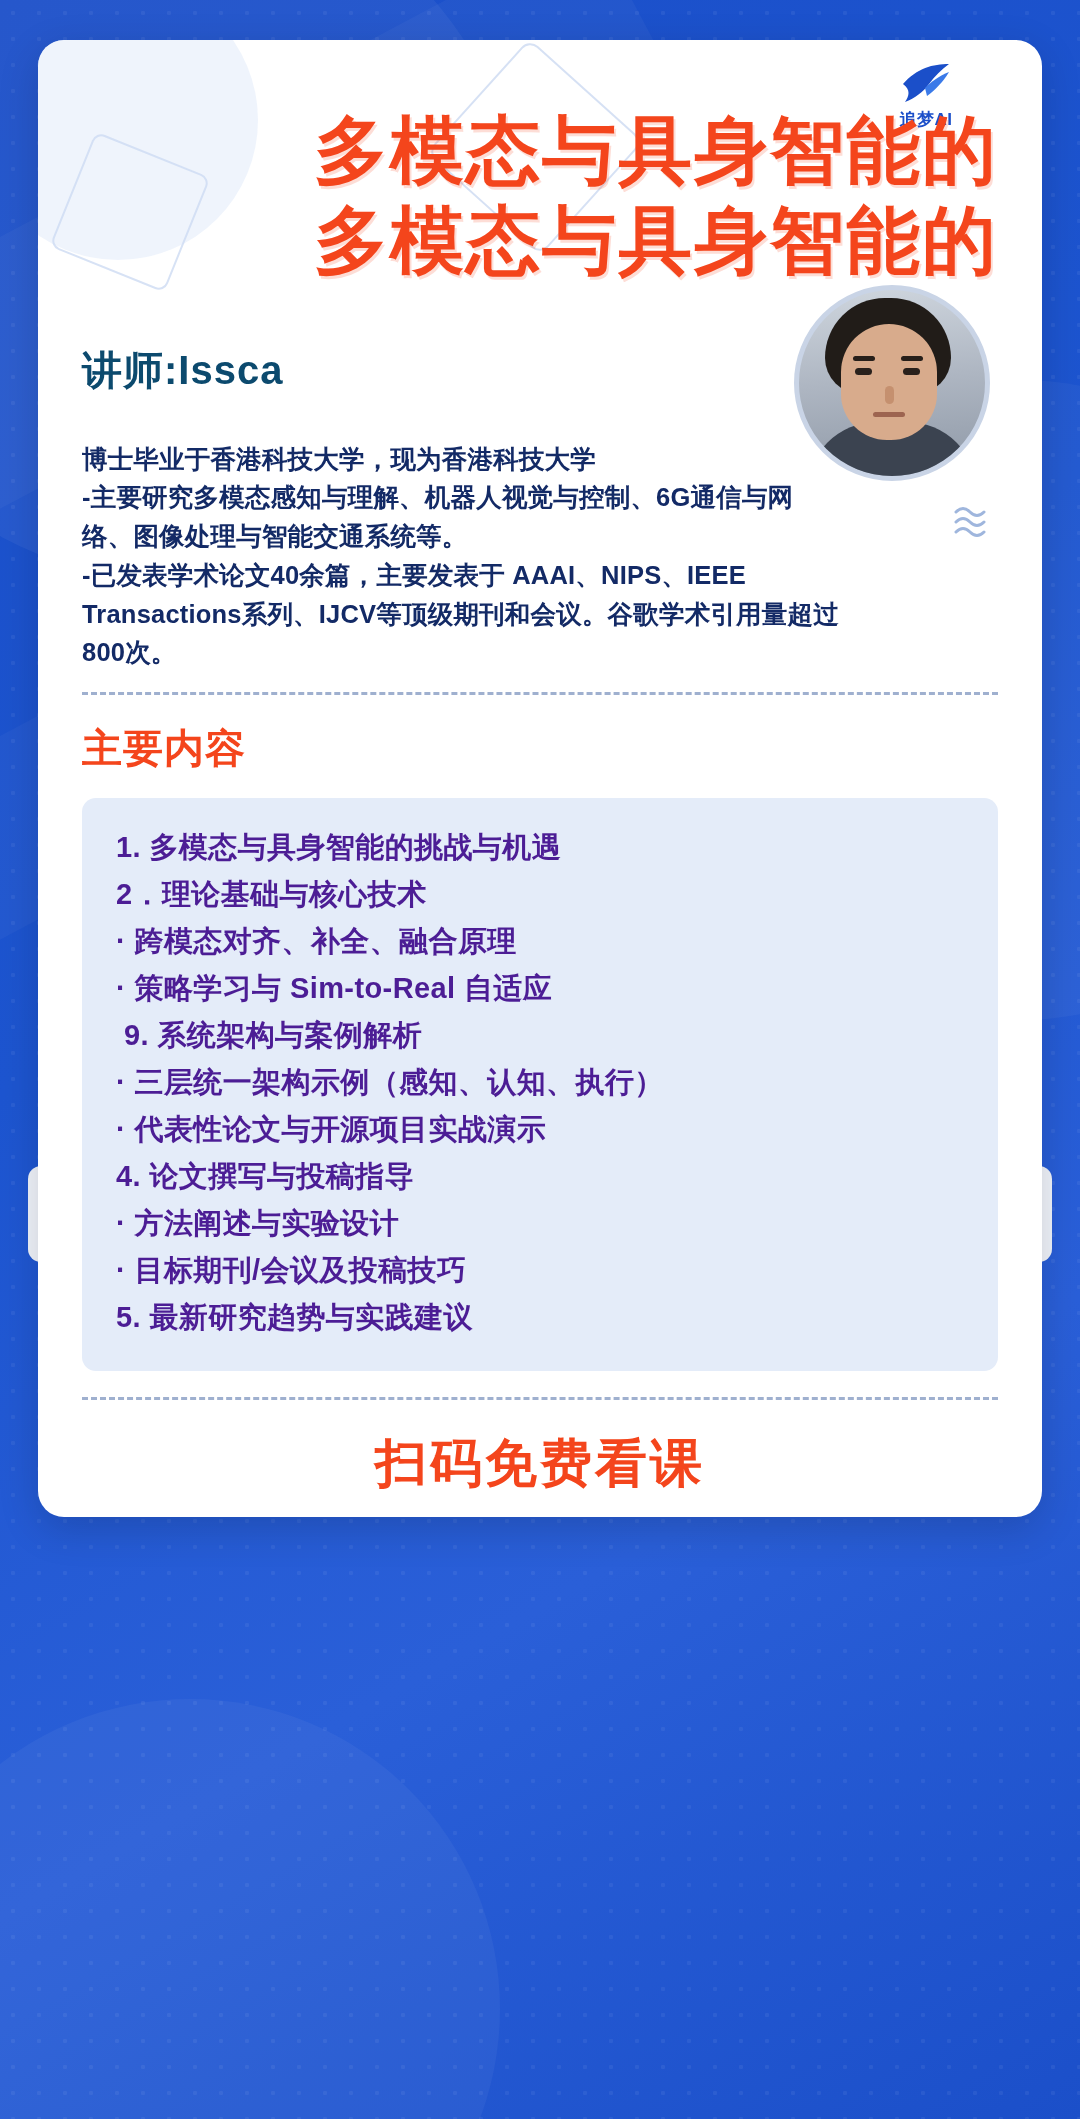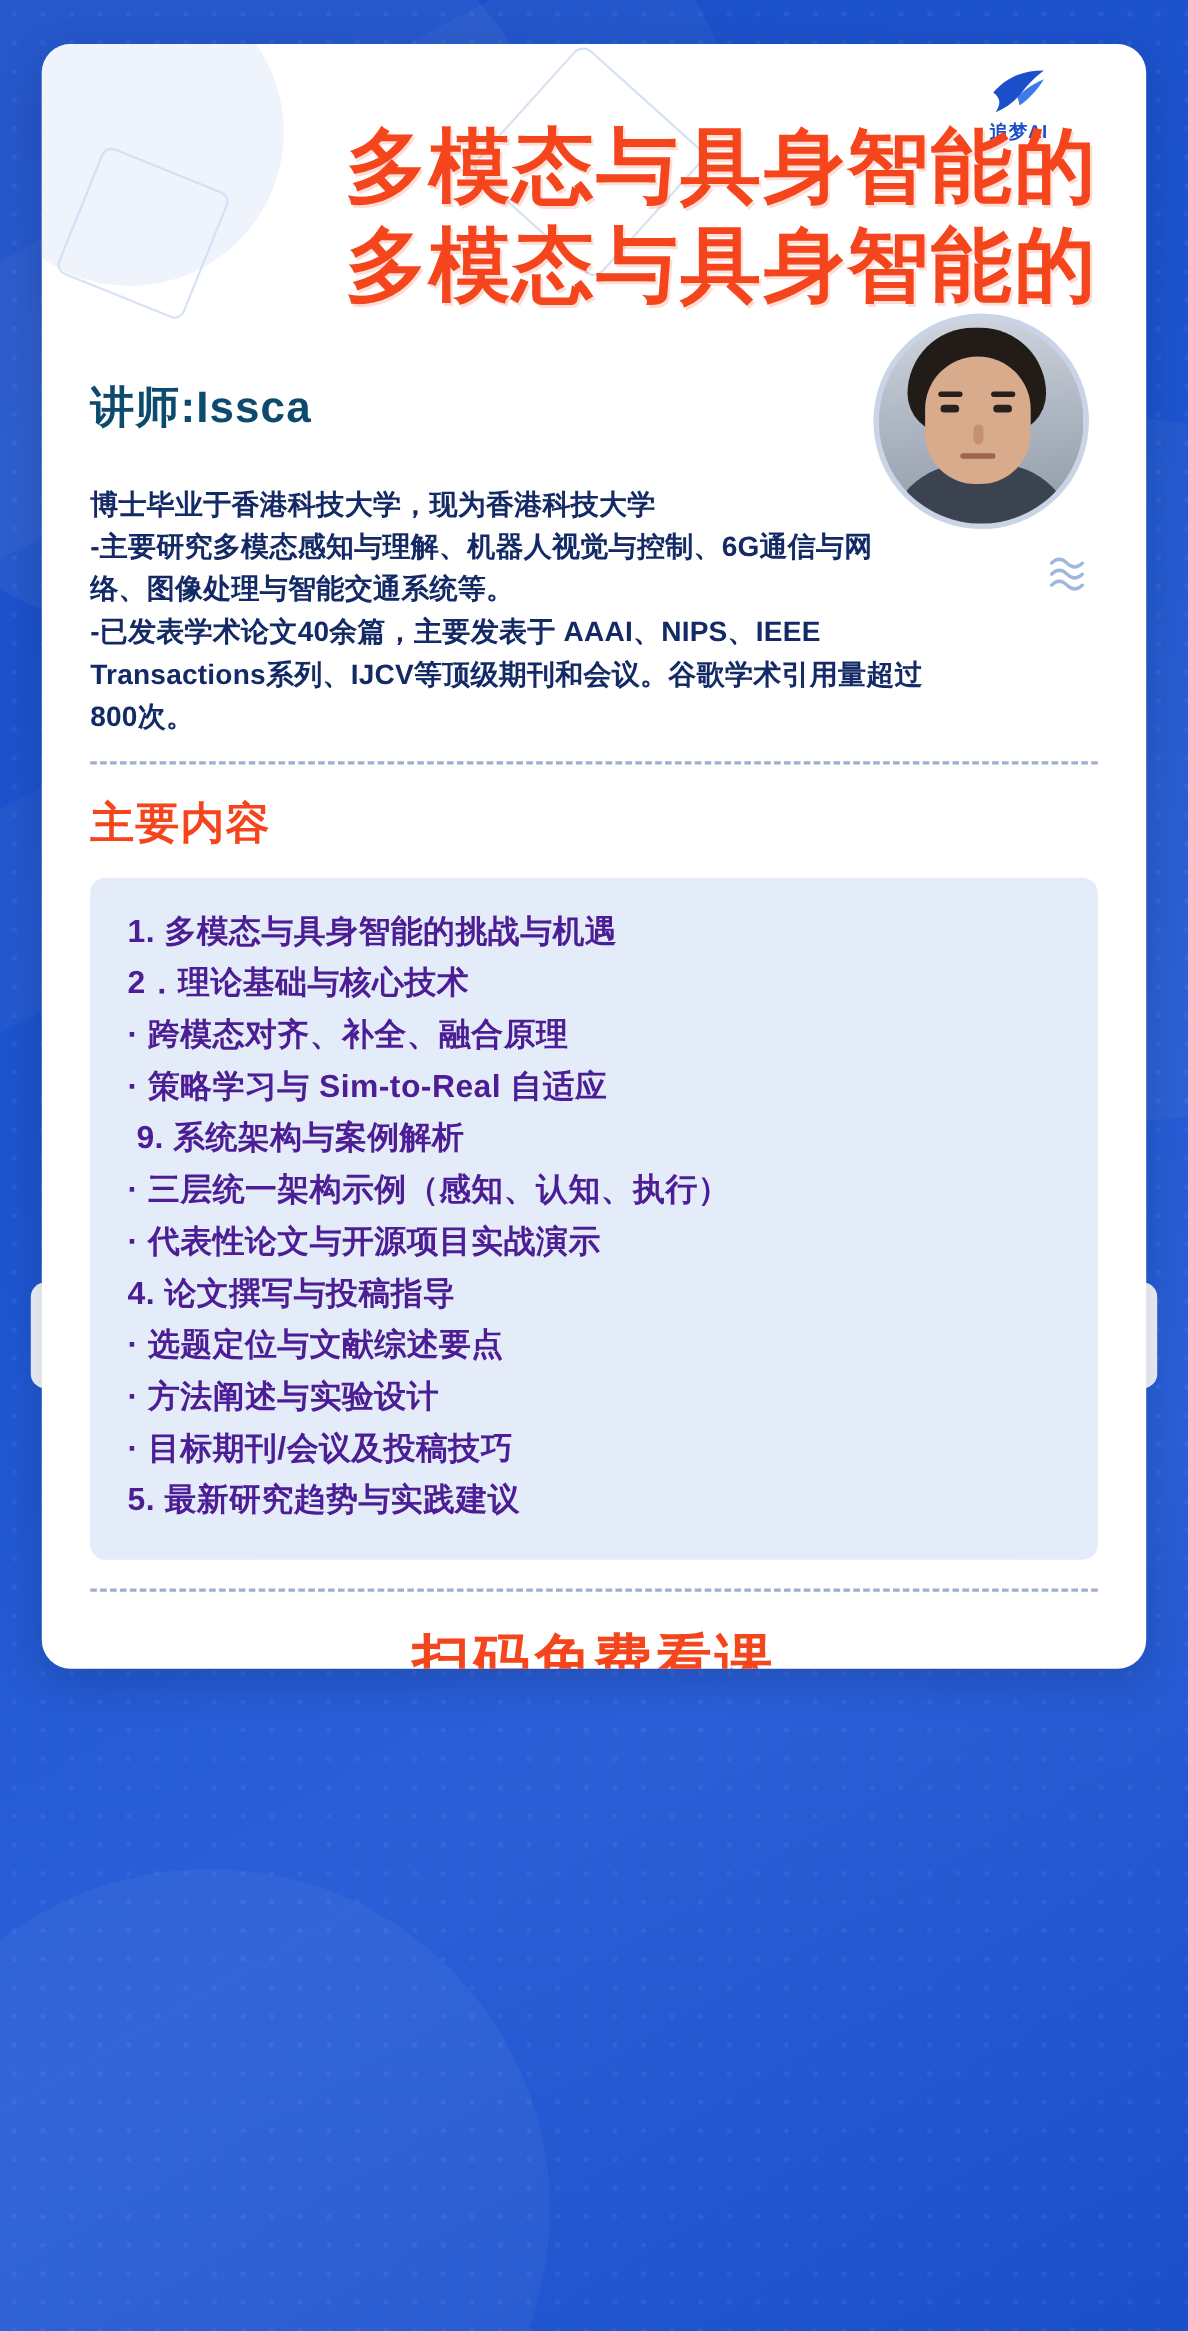--- a/index.html
+++ b/index.html
@@ -408,21 +408,20 @@
 
     <div class="outline-box">
       <div class="outline-item">1. 多模态与具身智能的挑战与机遇</div>
       <div class="outline-item">2．理论基础与核心技术</div>
       <div class="outline-item">· 跨模态对齐、补全、融合原理</div>
       <div class="outline-item">· 策略学习与 Sim-to-Real 自适应</div>
       <div class="outline-item indent">9. 系统架构与案例解析</div>
       <div class="outline-item">· 三层统一架构示例（感知、认知、执行）</div>
       <div class="outline-item">· 代表性论文与开源项目实战演示</div>
       <div class="outline-item">4. 论文撰写与投稿指导</div>
-      <div class="outline-item">· 选题定位与文献综述要点</div>
       <div class="outline-item">· 方法阐述与实验设计</div>
       <div class="outline-item">· 目标期刊/会议及投稿技巧</div>
       <div class="outline-item">5. 最新研究趋势与实践建议</div>
     </div>
 
     <div class="divider-2"></div>
 
     <div class="cta">
       <div class="cta-line">扫码免费看课</div>
 

